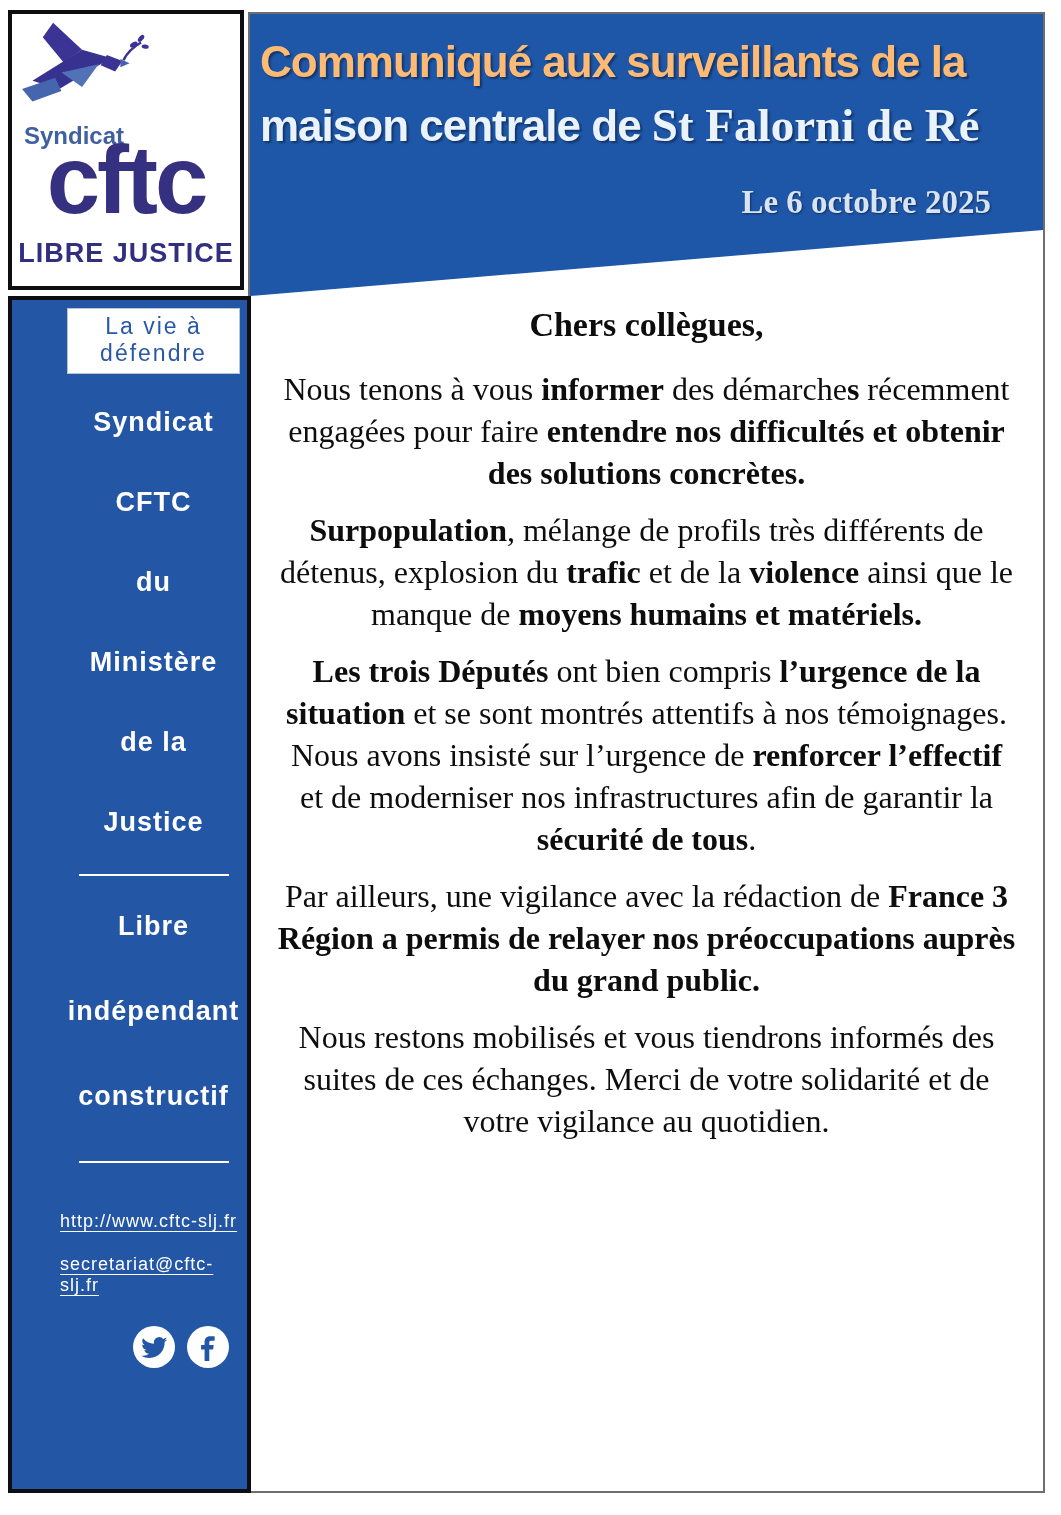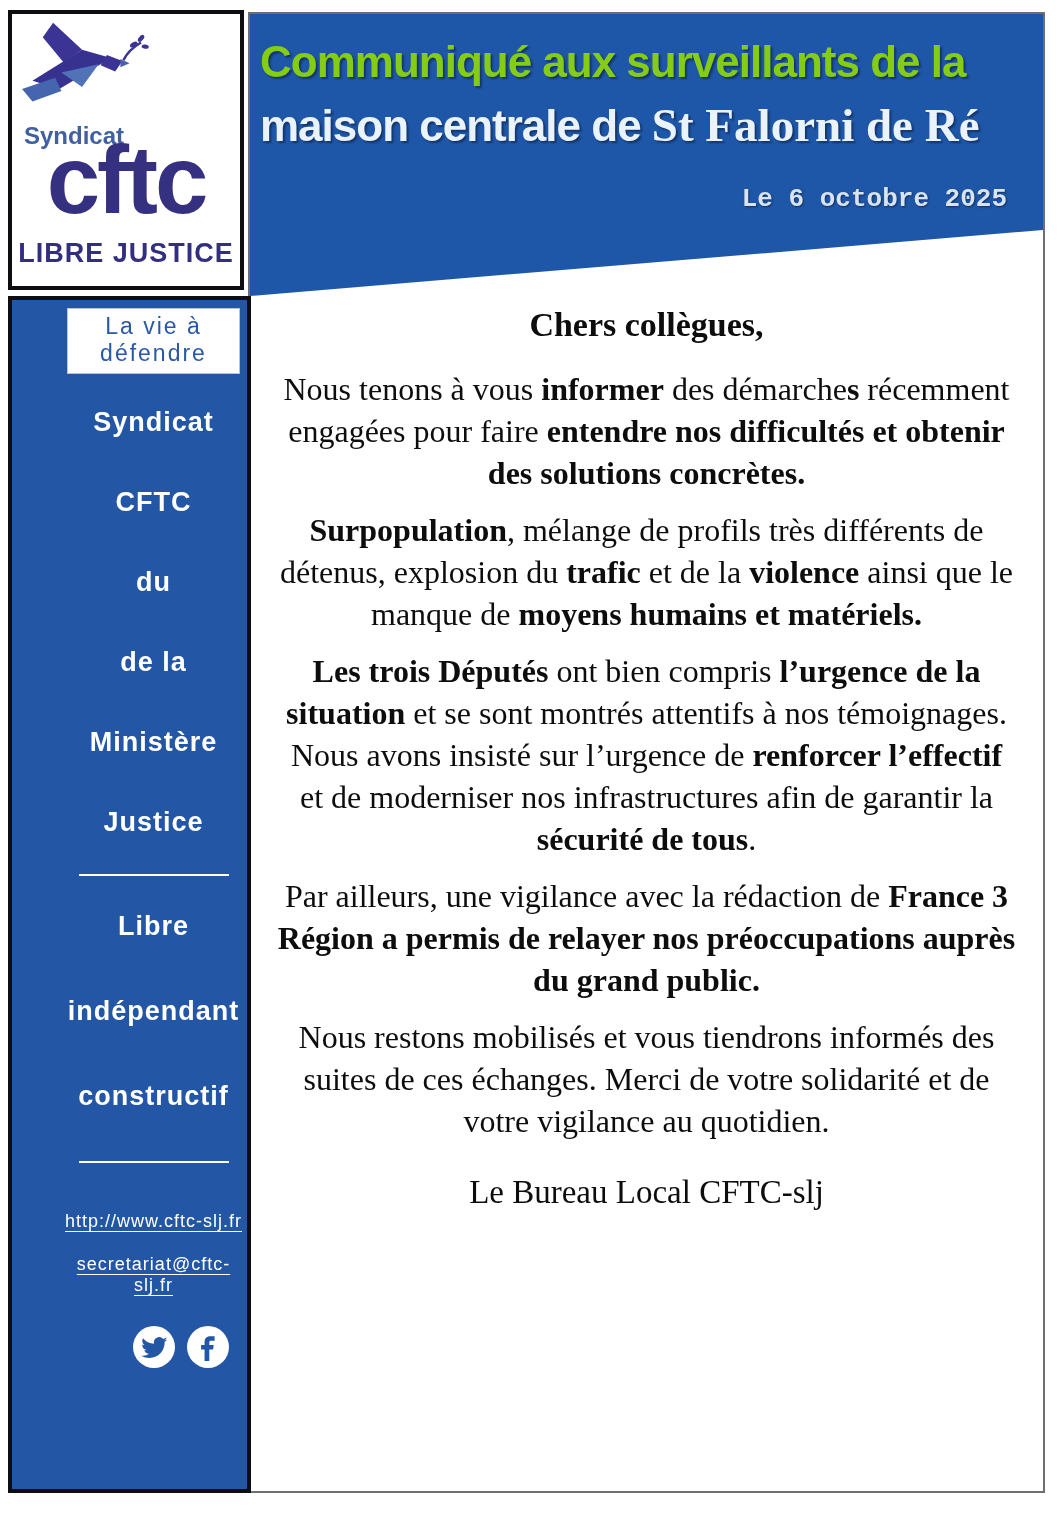--- a/index.html
+++ b/index.html
@@ -5,28 +5,28 @@
   html,body{margin:0;padding:0;background:#ffffff;}
   .page{position:relative;width:1061px;height:1515px;background:#ffffff;overflow:hidden;
         font-family:"Liberation Sans",sans-serif;}
 
   
   .main-box{position:absolute;left:248px;top:12px;width:797px;height:1481px;
             box-sizing:border-box;border:2px solid #6e6e6e;background:#ffffff;}
   .banner{position:relative;width:100%;height:282px;background:#1e56a8;
           clip-path:polygon(0 0,100% 0,100% 216px,0 282px);}
   .banner-t1{position:absolute;top:24px;left:10px;right:6px;
-             font-weight:bold;font-size:44px;line-height:1.1;color:#84cc16;
+             font-weight:bold;font-size:44px;line-height:1.1;color:#fdba74;
              letter-spacing:-1px;text-shadow:2px 2px 2px rgba(0,0,0,.38);white-space:nowrap;}
   .banner-t2{position:absolute;top:86px;left:10px;right:6px;
              font-weight:bold;font-size:44px;line-height:1.1;color:#eaf2fc;
              letter-spacing:-1px;text-shadow:2px 2px 2px rgba(0,0,0,.38);white-space:nowrap;}
   .banner-t2 .serif{font-family:"Liberation Serif",serif;font-size:47px;letter-spacing:0;}
-  .banner-date{position:absolute;top:170px;right:36px;
-               font-family:Liberation Mono, monospace;font-weight:bold;font-size:26px;
+  .banner-date{position:absolute;top:170px;right:52px;
+               font-family:Liberation Serif, serif;font-weight:bold;font-size:33px;
                color:#d9e4f3;text-shadow:1px 1px 2px rgba(0,0,0,.45);}
 
   .letter{padding:0 26px;text-align:center;color:#0d0d0d;
           font-family:"Liberation Serif",serif;}
   .salutation{margin:10px 0 24px;font-size:34px;font-weight:bold;}
   .para{margin:15px 0 0;font-size:32px;line-height:42px;}
   .para .b{font-weight:bold;}
   .para .i{font-style:italic;}
   .signature{margin:32px 0 0;font-size:33px;}
 
@@ -45,21 +45,21 @@
            box-sizing:border-box;border:4px solid #0d0d12;background:#2456a6;color:#ffffff;padding-left:48px;}
   .tagline{margin:8px 7px 0;background:#ffffff;border:1px solid #b9c2d4;
            color:#2a58a8;font-size:23px;letter-spacing:2px;text-align:center;
            padding:4px 0 6px;}
   .side-words{margin-top:8px;}
   .side-word{height:80px;display:flex;align-items:center;justify-content:center;
              font-size:27px;font-weight:bold;letter-spacing:1px;}
   .side-words-b .side-word{height:85px;}
   .side-div{width:150px;height:2px;background:#ffffff;margin:12px auto 2px;}
   .side-div2{margin-top:22px;}
-  .side-links{margin-top:48px;text-align:center;}
+  .side-links{margin-top:48px;}
   .side-link{display:block;color:#ffffff;font-size:18px;letter-spacing:1px;
              text-decoration:underline;text-underline-offset:4px;margin-top:22px;}
   .phones{margin-top:20px;text-align:center;font-size:17px;letter-spacing:1.5px;line-height:24px;}
   .social{display:flex;justify-content:flex-end;gap:12px;padding-right:18px;margin-top:30px;}
   .social svg{display:block;cursor:pointer;}
 </style>
 </head>
 <body>
 
 <div class="page">
@@ -91,33 +91,32 @@
 
     <div class="letter">
       <p class="salutation">Chers collègues,</p>
       <div>
           <p class="para"><span>Nous tenons à vous </span><span class="b">informer</span><span> des démarche</span><span class="b">s</span><span> récemment engagées pour faire </span><span class="b">entendre nos difficultés et obtenir des solutions concrètes.</span></p>
           <p class="para"><span class="b">Surpopulation</span><span>, mélange de profils très différents de détenus, explosion du </span><span class="b">trafic</span><span> et de la </span><span class="b">violence</span><span> ainsi que le manque de </span><span class="b">moyens humains et matériels.</span></p>
           <p class="para"><span class="b">Les trois Députés</span><span> ont bien compris </span><span class="b">l’urgence de la situation</span><span> et se sont montrés attentifs à nos témoignages. Nous avons insisté sur l’urgence de </span><span class="b">renforcer l’effectif</span><span> et de moderniser nos infrastructures afin de garantir la </span><span class="b">sécurité de tous</span><span>.</span></p>
           <p class="para"><span>Par ailleurs, une vigilance avec la rédaction de </span><span class="b">France 3 Région a permis de relayer nos préoccupations auprès du grand public.</span></p>
           <p class="para"><span>Nous restons mobilisés et vous tiendrons informés des suites de ces échanges. Merci de votre solidarité et de votre vigilance au quotidien.</span></p>
         </div>
-      <p class="signature">Le Bureau Local CFTC-slj</p>
     </div>
   </div>
 
   <div class="sidebar">
     <div class="tagline">La vie à défendre</div>
 
     <div class="side-words">
         <div class="side-word">Syndicat</div>
         <div class="side-word">CFTC</div>
         <div class="side-word">du</div>
+        <div class="side-word">Ministère</div>
         <div class="side-word">de la</div>
-        <div class="side-word">Ministère</div>
         <div class="side-word">Justice</div>
       </div>
 
     <div class="side-div"></div>
 
     <div class="side-words side-words-b">
         <div class="side-word">Libre</div>
         <div class="side-word">indépendant</div>
         <div class="side-word">constructif</div>
       </div>

